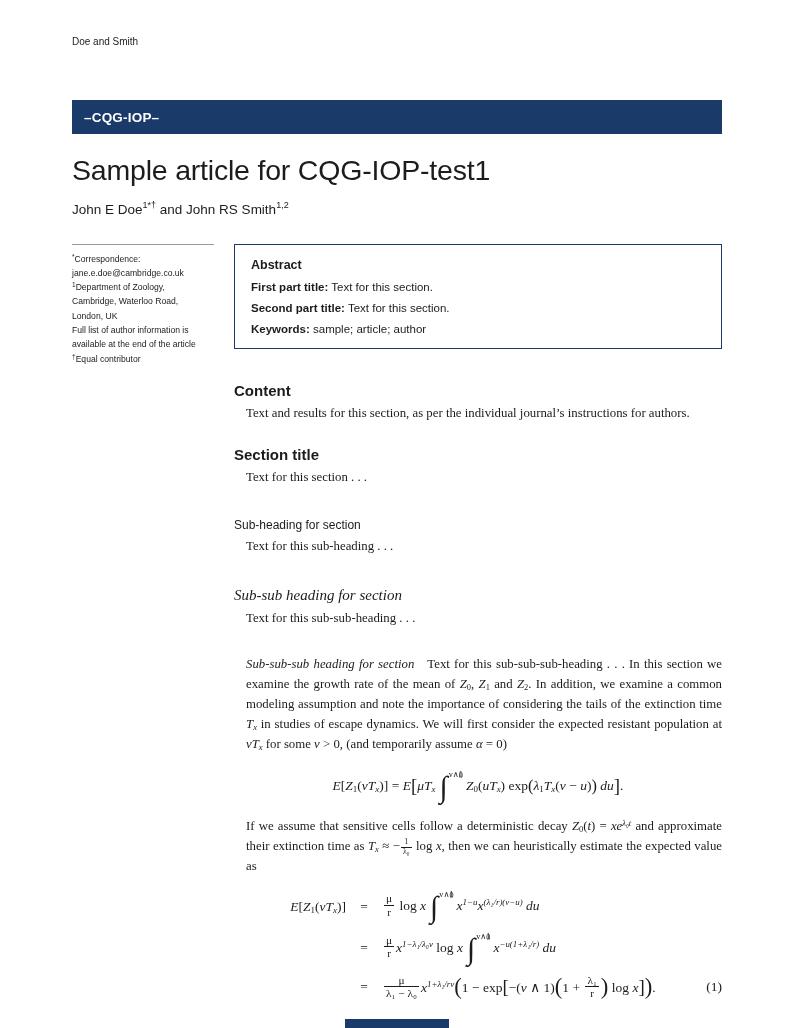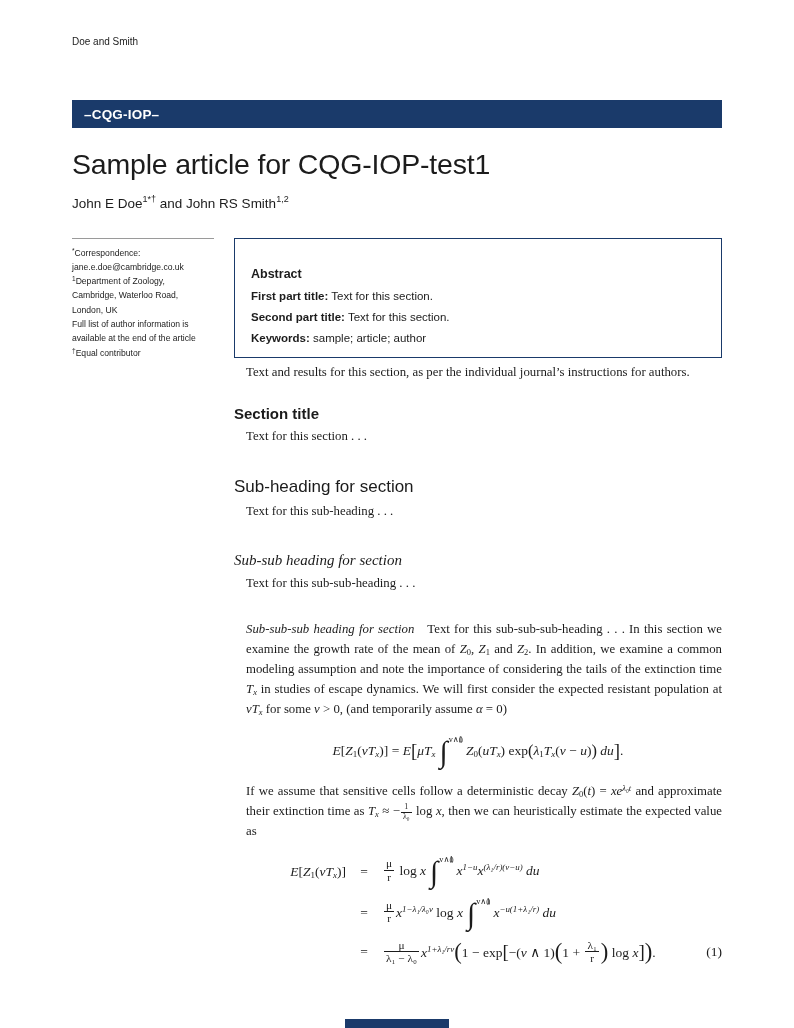--- a/index.html
+++ b/index.html
@@ -6,21 +6,21 @@
   body{
     width:794px;height:1028px;position:relative;overflow:hidden;
     font-family:"Liberation Serif","DejaVu Serif",serif;color:#1b1b1b;
     -webkit-font-smoothing:antialiased;
   }
   .page{position:absolute;inset:0;padding:36px 72px 0 72px;box-sizing:border-box;}
 
   .running-head{font-family:"Liberation Sans","DejaVu Sans",sans-serif;font-size:10px;color:#222;}
 
   .banner{
-    margin-top:53px;height:28px;background:#1a3a6a;color:#ffffff;
+    margin-top:53px;height:34px;background:#1a3a6a;color:#ffffff;
     font-family:"Liberation Sans","DejaVu Sans",sans-serif;font-weight:bold;font-size:13.5px;
     display:flex;align-items:center;padding-left:12px;box-sizing:border-box;letter-spacing:.2px;
   }
 
   .title{
     margin:20px 0 0 0;font-family:"Liberation Sans","DejaVu Sans",sans-serif;
     font-weight:normal;font-size:28.5px;color:#1c1c1c;letter-spacing:-0.2px;
   }
   .authors{
     margin-top:13px;font-family:"Liberation Sans","DejaVu Sans",sans-serif;
@@ -30,35 +30,35 @@
 
   .cols{display:flex;margin-top:27px;align-items:flex-start;}
   .sidebar{
     width:142px;flex:0 0 142px;border-top:1px solid #9a9a9a;padding-top:7px;
     font-family:"Liberation Sans","DejaVu Sans",sans-serif;font-size:8.6px;line-height:1.52;color:#222;
   }
   .side-line .ssup{font-size:6.5px;vertical-align:0.5em;}
   .main{flex:1;margin-left:20px;}
 
   .abstract-box{
-    border:1.5px solid #1a3a6a;padding:28px 16px 13px 16px;
+    border:1.5px solid #1a3a6a;padding:13px 16px 13px 16px;
     font-family:"Liberation Sans","DejaVu Sans",sans-serif;font-size:11.5px;color:#1c1c1c;
   }
   .ab-heading{font-weight:bold;font-size:12.5px;}
   .ab-row{margin-top:9px;}
   .ab-label{font-weight:bold;}
 
   .h-main{
     font-family:"Liberation Sans","DejaVu Sans",sans-serif;font-weight:bold;font-size:15px;
     margin:0;color:#1b1b1b;
   }
   .h-content{margin-top:33px;}
   .h-section{margin-top:23px;}
   .h-sub{
-    font-family:"Liberation Sans","DejaVu Sans",sans-serif;font-weight:normal;font-size:17px;
+    font-family:"Liberation Sans","DejaVu Sans",sans-serif;font-weight:normal;font-size:12px;
     margin:30px 0 0 0;
   }
   .h-subsub{
     font-style:italic;font-weight:normal;font-size:15px;margin:30px 0 0 0;
   }
   p.body{font-size:12.8px;line-height:1.56;margin:5px 0 0 12px;text-align:justify;}
   p.body.just{margin-top:26px;}
 
   
   .it{font-style:italic;}
@@ -123,20 +123,21 @@
 
     <div class="main">
 
       <div class="abstract-box">
         <div class="ab-heading">Abstract</div>
         <div class="ab-row"><span class="ab-label">First part title:</span><span> Text for this section.</span></div>
         <div class="ab-row"><span class="ab-label">Second part title:</span><span> Text for this section.</span></div>
         <div class="ab-row"><span class="ab-label">Keywords:</span><span> sample; article; author</span></div>
       </div>
 
+      <h2 class="h-main h-content">Content</h2>
       <p class="body">Text and results for this section, as per the individual journal’s instructions for authors.</p>
 
       <h2 class="h-main h-section">Section title</h2>
       <p class="body">Text for this section . . .</p>
 
       <h3 class="h-sub">Sub-heading for section</h3>
       <p class="body">Text for this sub-heading . . .</p>
 
       <h4 class="h-subsub">Sub-sub heading for section</h4>
       <p class="body">Text for this sub-sub-heading . . .</p>

